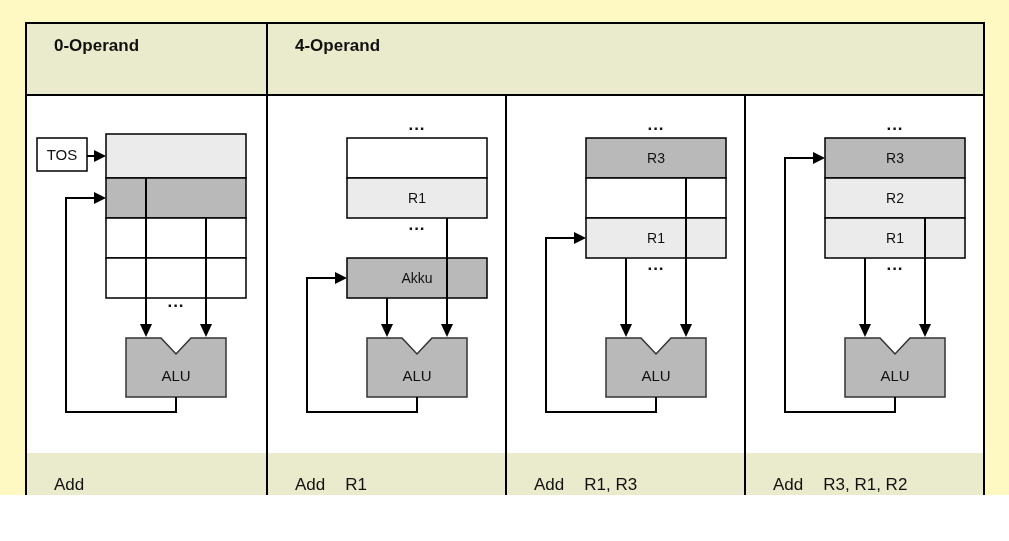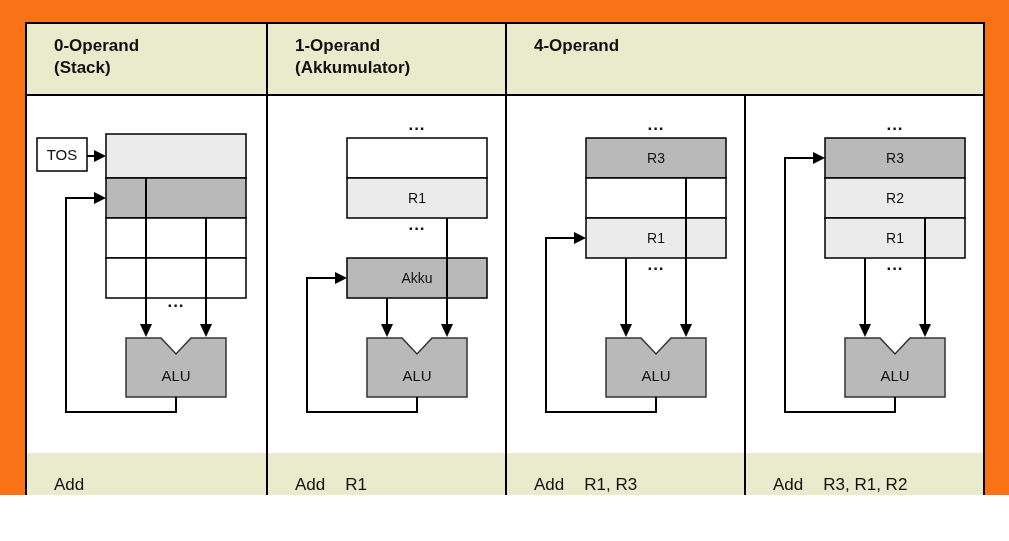--- a/index.html
+++ b/index.html
@@ -4,21 +4,21 @@
 <style>
   :root{
     --header-bg:#eaeacc;
     --cell-light:#ebebeb;
     --cell-dark:#b9b9b9;
     --cell-white:#ffffff;
     --line:#000000;
   }
   *{box-sizing:border-box;margin:0;padding:0}
   body{font-family:"Liberation Sans",sans-serif;background:#fff}
-  .page{position:relative;width:1009px;height:495px;background:#f97316;overflow:hidden}
+  .page{position:relative;width:1009px;height:495px;background:#fef9c3;overflow:hidden}
   .arch-table{position:absolute;left:25px;top:22px;width:960px;height:496px;
     border:2px solid var(--line);display:flex;flex-direction:column;background:#fff}
   .row{display:grid;grid-template-columns:repeat(4,1fr)}
   .row > .cell{border-left:2px solid var(--line);overflow:hidden}
   .row > .cell:first-child{border-left:none}
   .row-header{height:72px;border-bottom:2px solid var(--line);background:var(--header-bg)}
   .row-header .cell{padding:11px 8px 0 27px;font-weight:bold;font-size:17px;line-height:1.28;color:#111}
   .row-middle{height:357px;background:#fff}
   .row-footer{flex:1;background:var(--header-bg)}
   .row-footer .cell{display:flex;align-items:center;padding-left:27px;font-size:17px;color:#111}
@@ -39,25 +39,20 @@
 </style>
 </head>
 <body>
 
 <div class="page">
   <div class="arch-table">
 
     <div class="row row-header">
       <div class="cell">
         <div>0-Operand</div>
-        <div>(Stack)</div>
-      </div>
-      <div class="cell">
-        <div>1-Operand</div>
-        <div>(Akkumulator)</div>
       </div>
       <div class="cell">
         <div>4-Operand</div>
         <div></div>
       </div>
     </div>
 
     <div class="row row-middle">
 
       <div class="cell">

